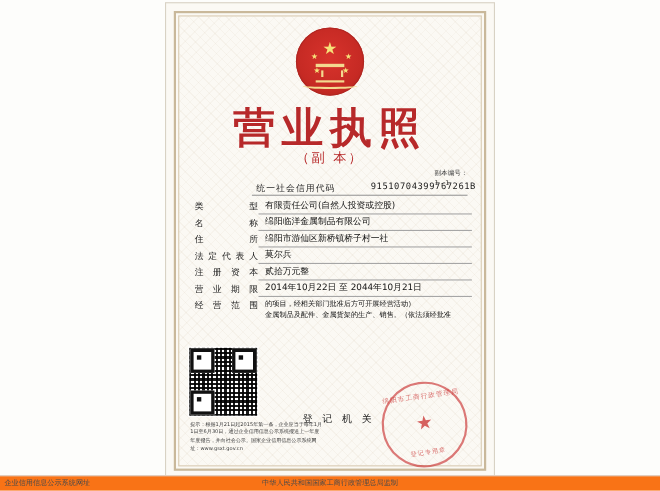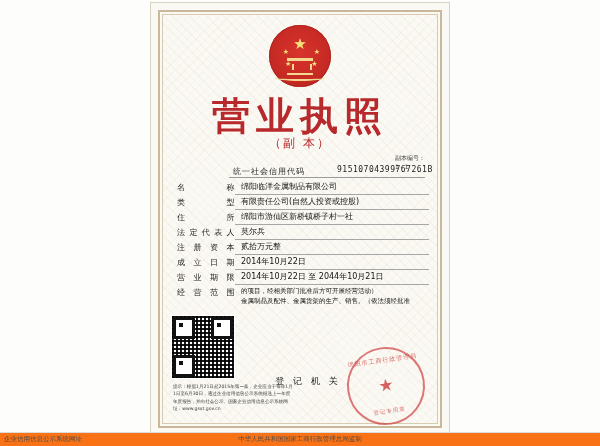--- a/index.html
+++ b/index.html
@@ -385,48 +385,44 @@
         <span>1 - 1</span>
       </div>
       <div class="code-label">统一社会信用代码</div>
       <div class="code-value">91510704399767261B</div>
       <div class="code-underline"></div>
     </div>
 
     <div class="fields">
 
       <div class="frow">
+        <div class="flabel">类　型</div>
+        <div class="fvalue">有限责任公司(自然人投资或控股)</div>
+      </div>
+
+      <div class="frow">
         <div class="flabel">名　称</div>
         <div class="fvalue">绵阳临洋金属制品有限公司</div>
       </div>
 
       <div class="frow">
-        <div class="flabel">类　型</div>
-        <div class="fvalue">有限责任公司(自然人投资或控股)</div>
-      </div>
-
-      <div class="frow">
         <div class="flabel">住　所</div>
         <div class="fvalue">绵阳市游仙区新桥镇桥子村一社</div>
       </div>
 
       <div class="frow">
         <div class="flabel">法定代表人</div>
         <div class="fvalue">莫尔兵</div>
       </div>
 
       <div class="frow">
         <div class="flabel">注册资本</div>
         <div class="fvalue">贰拾万元整</div>
       </div>
 
-      <div class="frow">
-        <div class="flabel">成立日期</div>
-        <div class="fvalue">2014年10月22日</div>
-      </div>
 
       <div class="frow">
         <div class="flabel">营业期限</div>
         <div class="fvalue">2014年10月22日 至 2044年10月21日</div>
       </div>
 
       <div class="frow scope">
         <div class="flabel">经营范围</div>
         <div class="fvalue scope-lines">
           <div>的项目，经相关部门批准后方可开展经营活动）</div>

